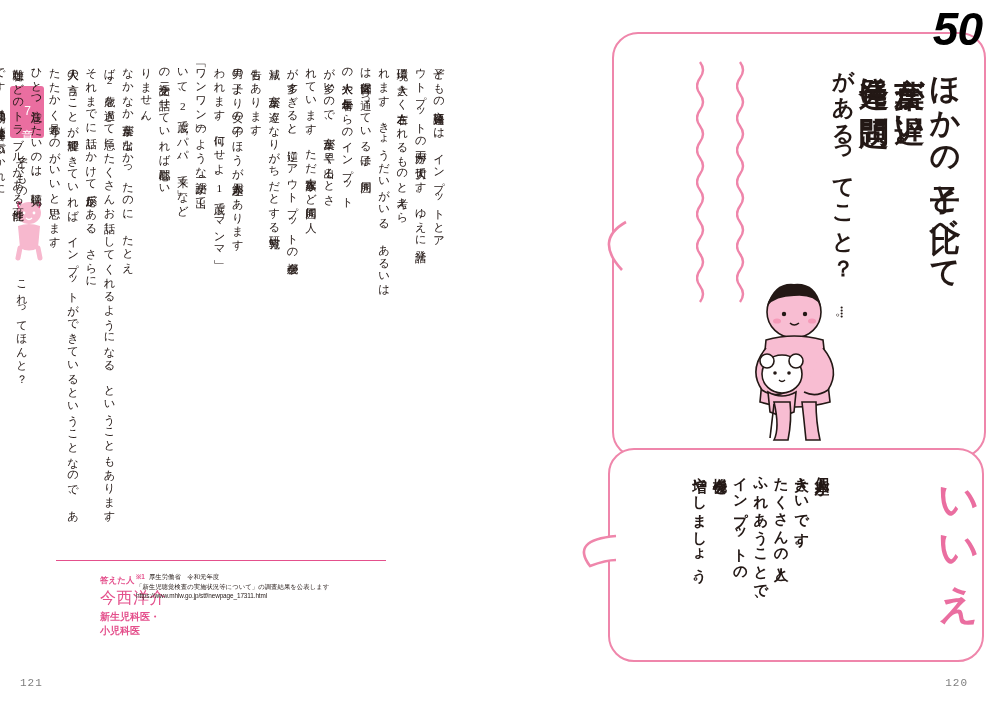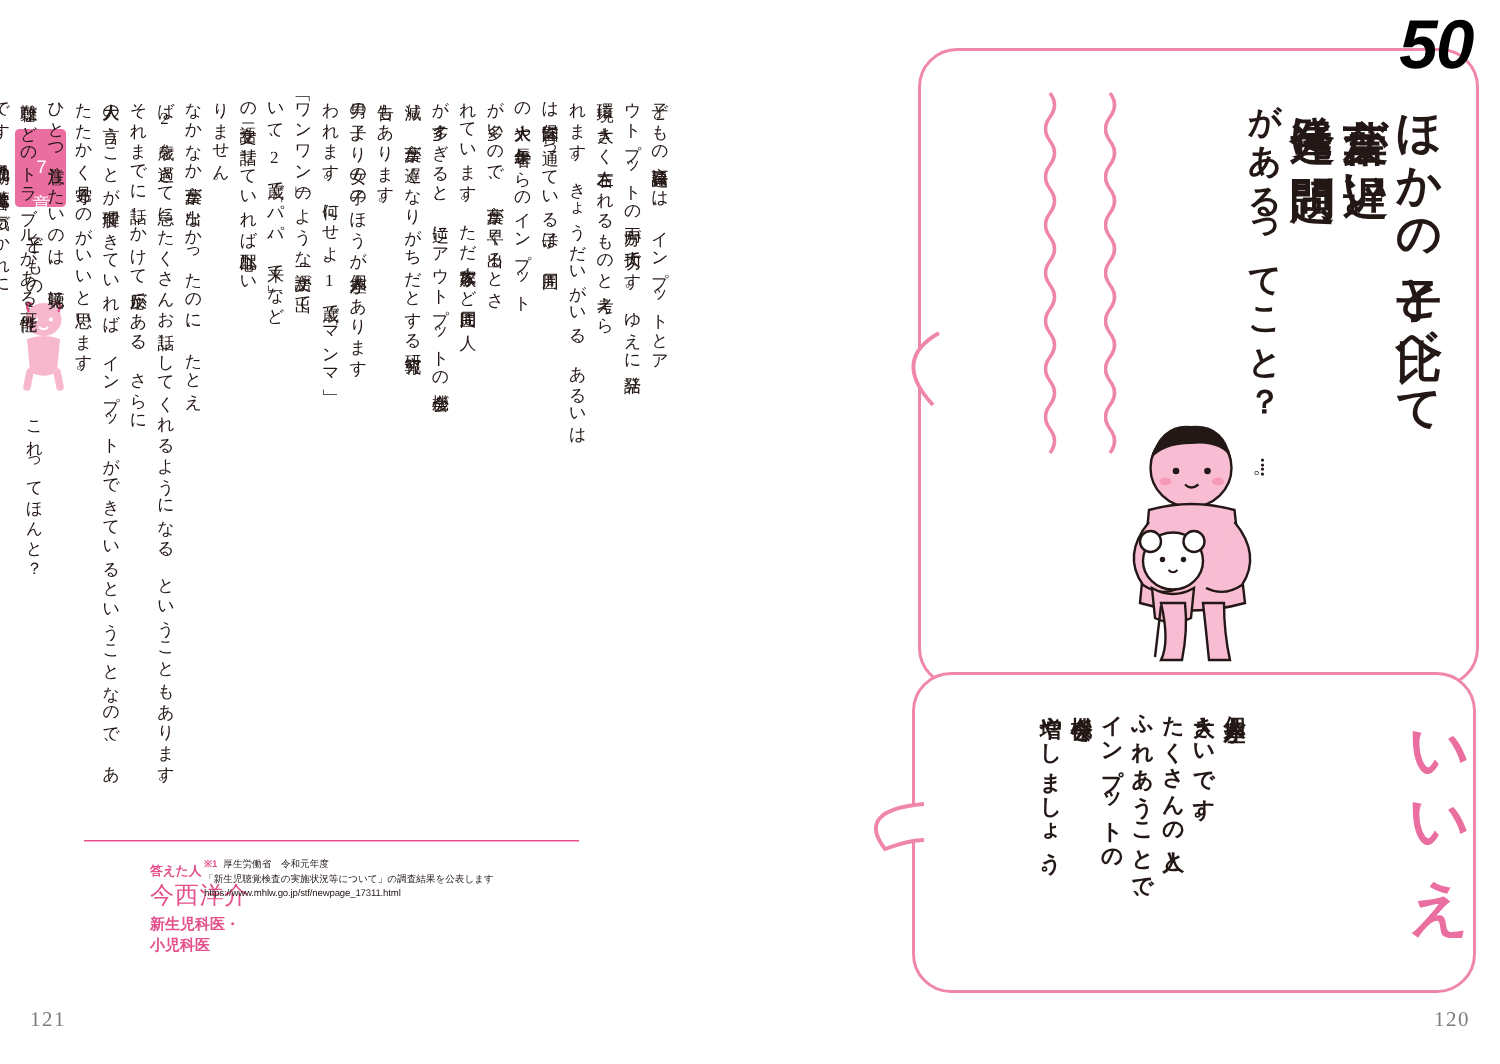--- a/index.html
+++ b/index.html
@@ -146,27 +146,27 @@
     position: absolute;
     left: 56px;
     top: 560px;
     width: 330px;
     height: 1px;
     background: #e4508c;
   }
 
   .pagenum {
     position: absolute;
-    font-family: Liberation Serif, serif;
-    font-size: 14px;
+    font-family: Liberation Mono, monospace;
+    font-size: 11px;
     color: #7d7d7d;
     letter-spacing: 1px;
   }
   .pagenum.left { left: 20px; bottom: 20px; }
-  .pagenum.right { right: 20px; bottom: 20px; text-align: center; }
+  .pagenum.right { right: 32px; bottom: 20px; text-align: center; }
 
   
   .bubble-q {
     position: absolute;
     left: 112px;
     top: 32px;
     width: 370px;
     height: 422px;
     border: 2.6px solid #ef86ab;
     border-radius: 26px;

